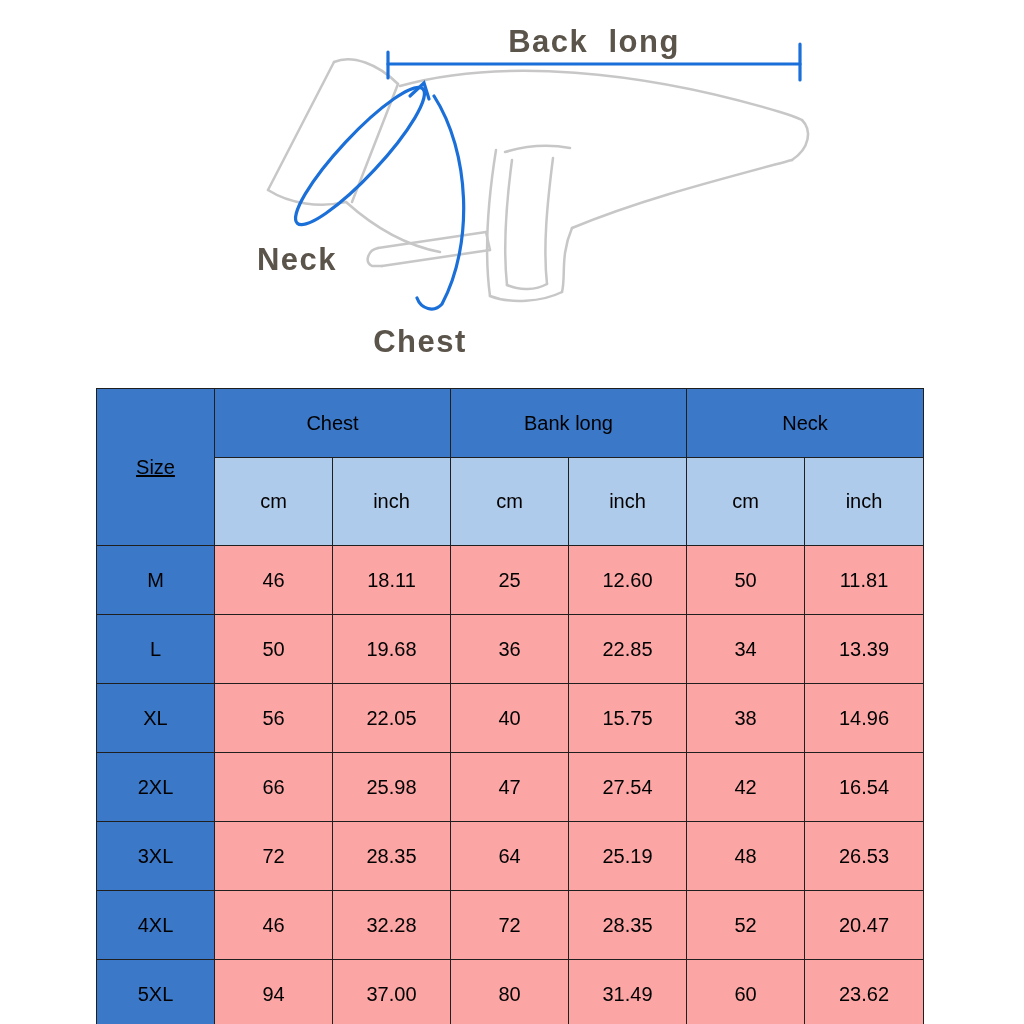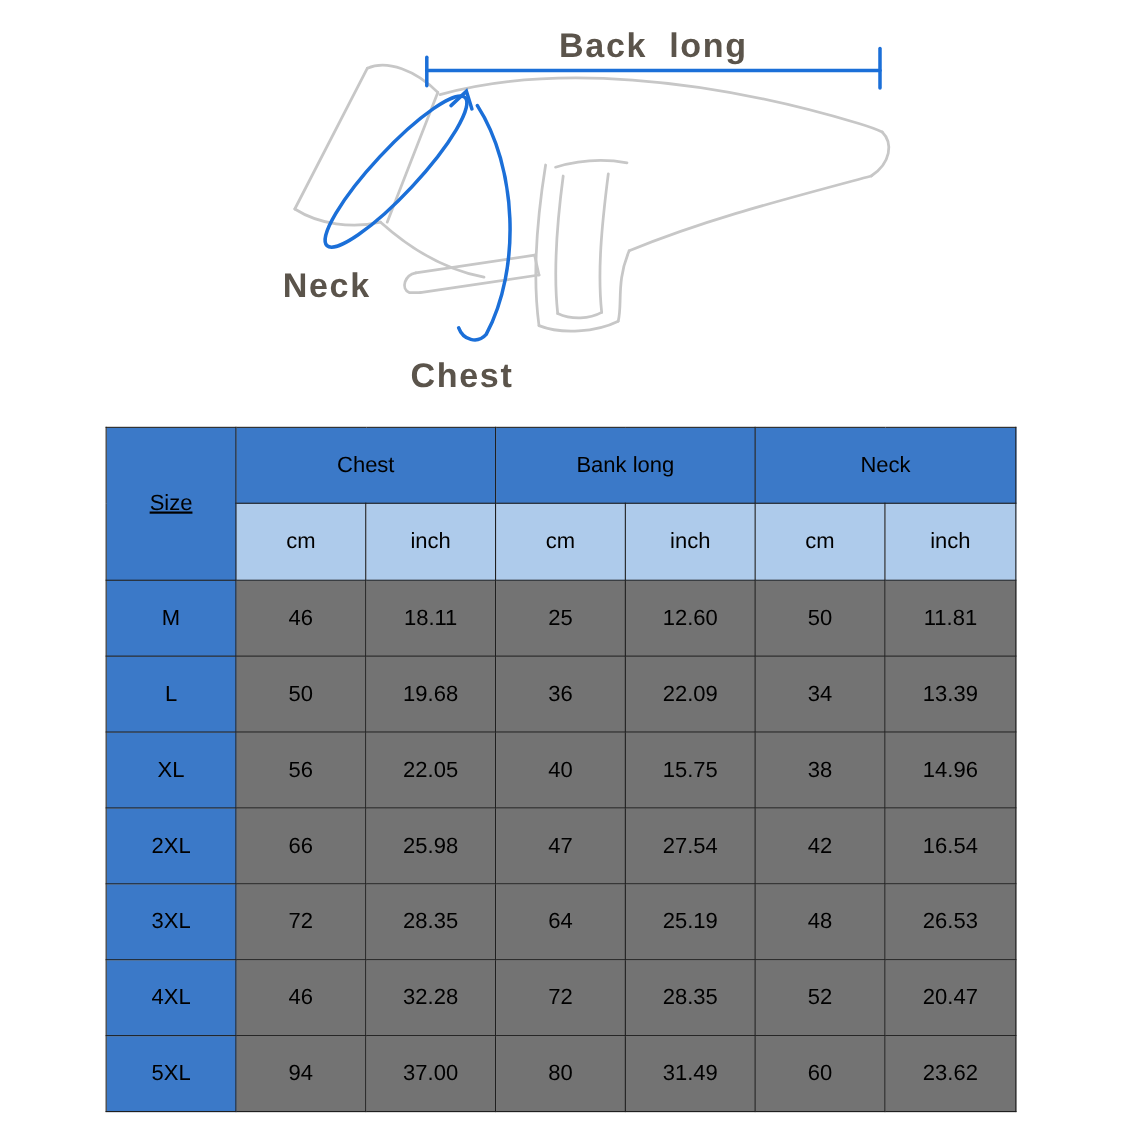--- a/index.html
+++ b/index.html
@@ -39,23 +39,23 @@
   .size-table td {
     border:1px solid #1f1f1f;
     text-align:center;
     vertical-align:middle;
     font-size:20px;
     color:#000;
     height:69px;
   }
   .size-table .corner   { background:var(--header-bg);text-decoration:underline; }
   .size-table .group    { background:var(--header-bg); }
-  .size-table .unit     { background:var(--subheader-bg); height:70px; }
+  .size-table .unit     { background:var(--subheader-bg); height:88px; }
   .size-table .size-cell{ background:var(--header-bg); }
-  .size-table .value    { background:#737373; }
+  .size-table .value    { background:#fca5a5; }
 </style>
 </head>
 <body style="--accent: #1B6FD8; --outline: #C7C7C7; --label: #5B544B; --header-bg: #3B79C8; --subheader-bg: #AECBEB;">
 
 <div class="stage">
 
   <svg class="diagram" width="1024" height="378" viewBox="0 0 1024 378">
 
     <g class="stroke-gray">
 
@@ -138,21 +138,21 @@
           <td class="value">25</td>
           <td class="value">12.60</td>
           <td class="value">50</td>
           <td class="value">11.81</td>
         </tr>
         <tr>
           <td class="size-cell">L</td>
           <td class="value">50</td>
           <td class="value">19.68</td>
           <td class="value">36</td>
-          <td class="value">22.09</td>
+          <td class="value">22.85</td>
           <td class="value">34</td>
           <td class="value">13.39</td>
         </tr>
         <tr>
           <td class="size-cell">XL</td>
           <td class="value">56</td>
           <td class="value">22.05</td>
           <td class="value">40</td>
           <td class="value">15.75</td>
           <td class="value">38</td>

